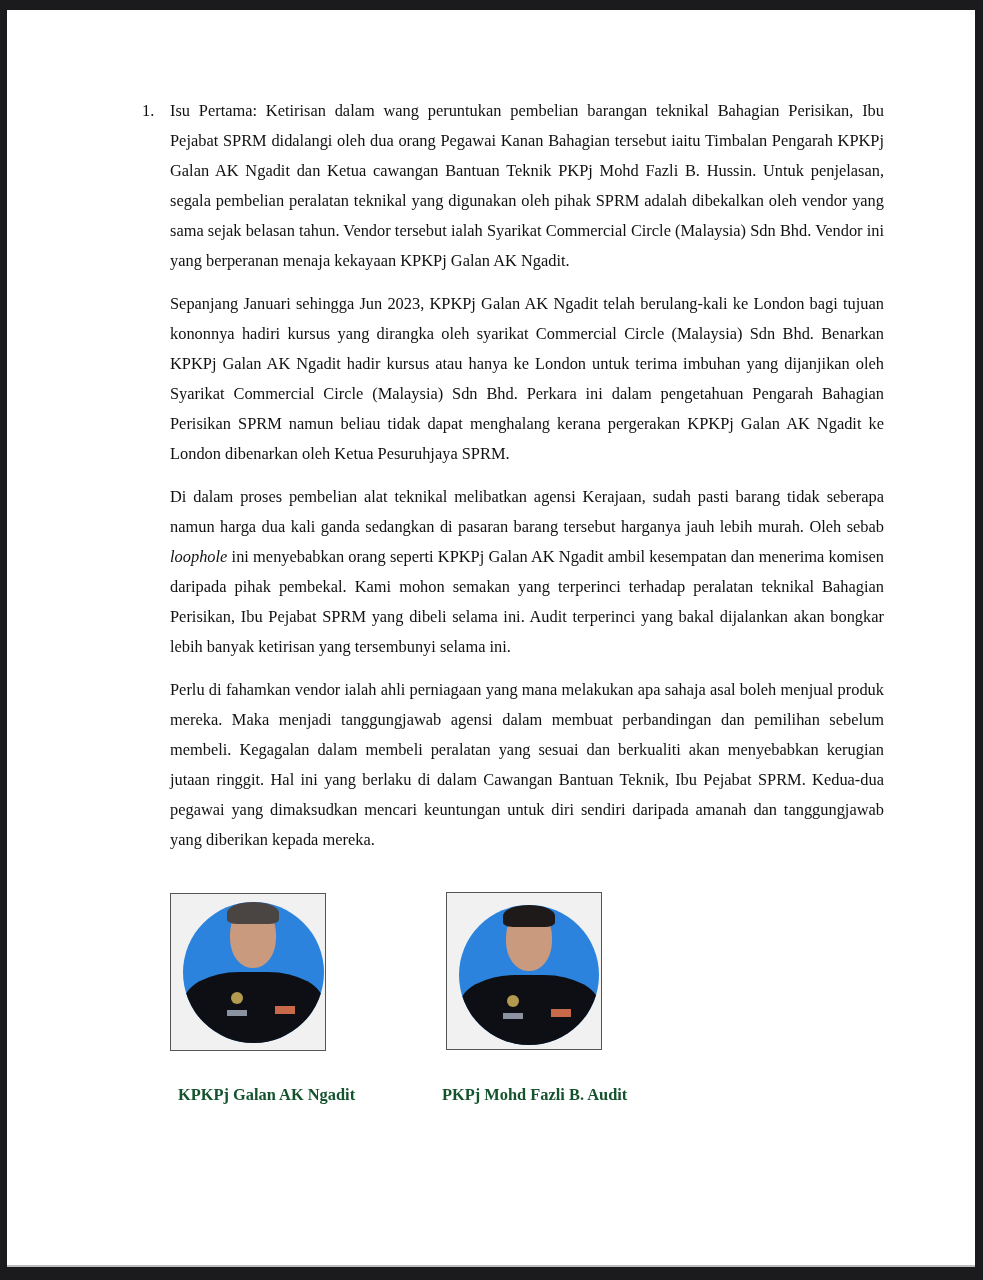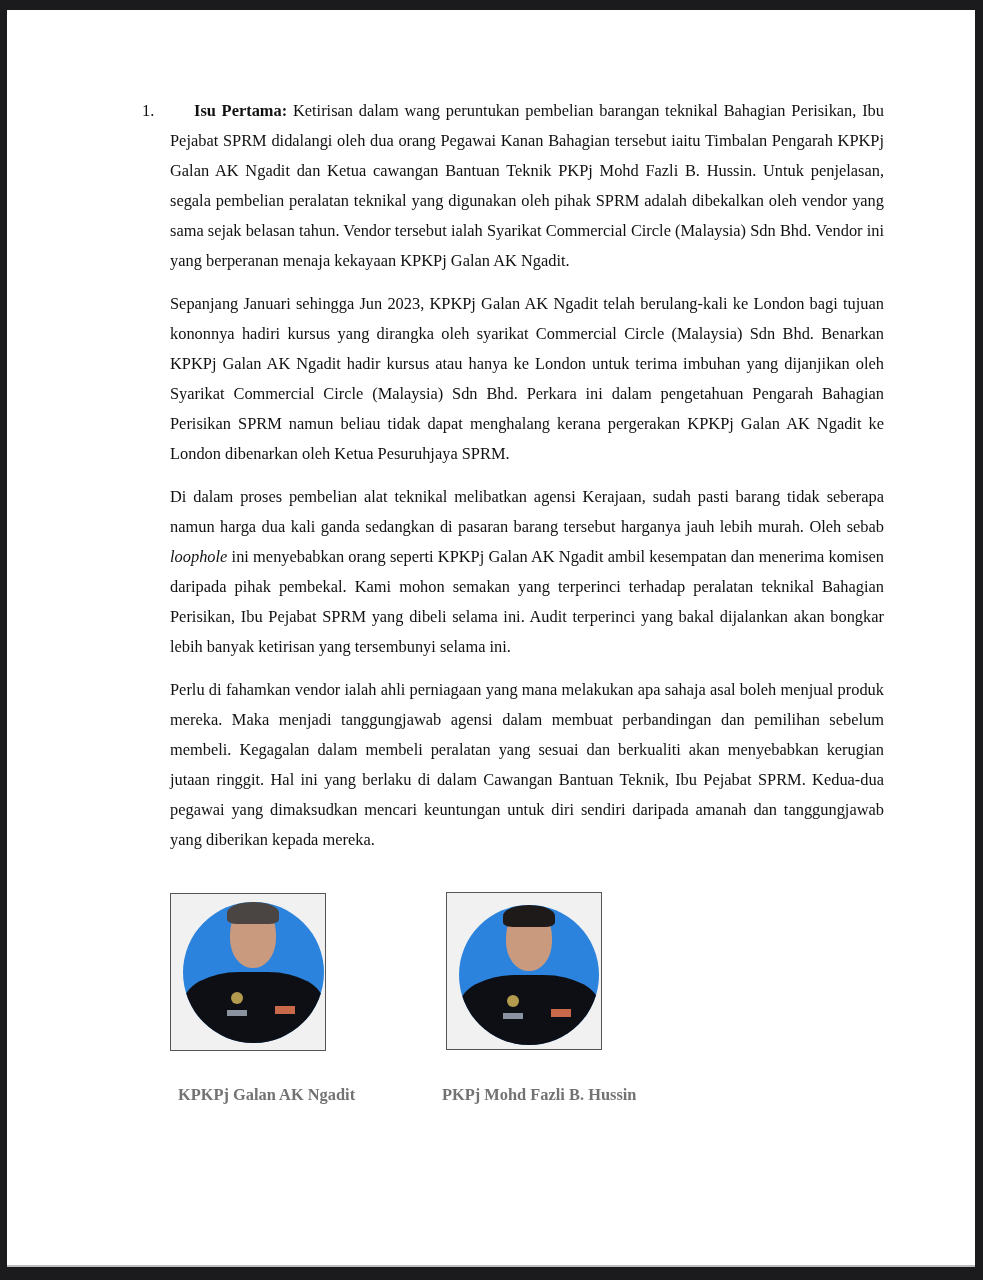--- a/index.html
+++ b/index.html
@@ -39,21 +39,21 @@
     .item-num {
       position: absolute;
       left: 0;
       top: 0;
     }
     .para {
       margin: 0 0 13px 0;
       text-align: justify;
       text-align-last: left;
     }
-    .para b { font-weight: bold; margin-left: 24px; }
+    .para b { font-weight: normal; }
     .para i { font-style: italic; font-family: Liberation Serif, serif; }
     .photos {
       position: absolute;
       left: 163px;
       top: 883px;
       width: 600px;
       height: 240px;
     }
     .photo-frame {
       position: absolute;
@@ -128,21 +128,21 @@
       width: 20px;
       height: 6px;
       background: #8c93a0;
     }
     .caption {
       position: absolute;
       top: 192px;
       font-family: "Liberation Serif", serif;
       font-weight: bold;
       font-size: 16.4px;
-      color: #737373;
+      color: #14532d;
       white-space: nowrap;
     }
     .caption.c1 { left: 8px; }
     .caption.c2 { left: 272px; }
   </style>
 </head>
 <body>
 
 <div class="page">
   <div class="content">
@@ -170,15 +170,15 @@
       <div class="avatar-circle">
         <div class="uniform"></div>
         <div class="head"></div>
         <div class="hair"></div>
         <div class="badge"></div>
         <div class="nametag"></div>
         <div class="ribbon"></div>
       </div>
     </div>
     <div class="caption c1">KPKPj Galan AK Ngadit</div>
-    <div class="caption c2">PKPj Mohd Fazli B. Hussin</div>
+    <div class="caption c2">PKPj Mohd Fazli B. Audit</div>
   </div>
 </div>
 
 </body></html>

